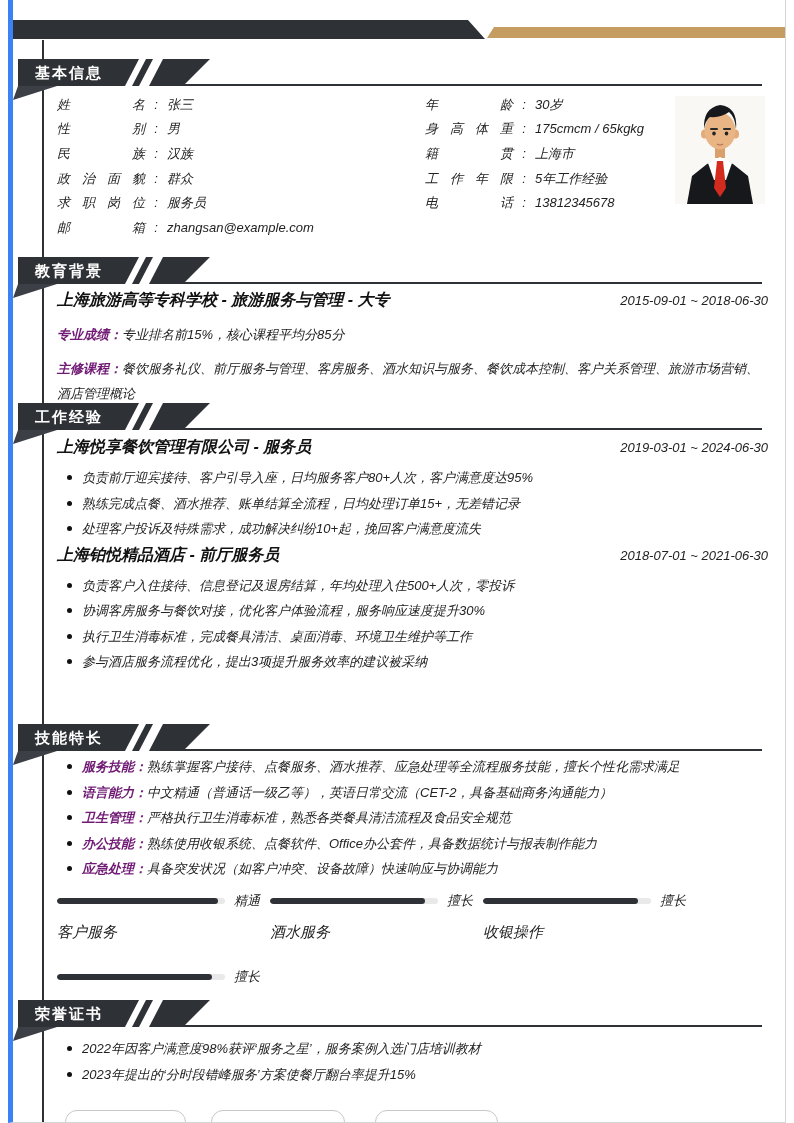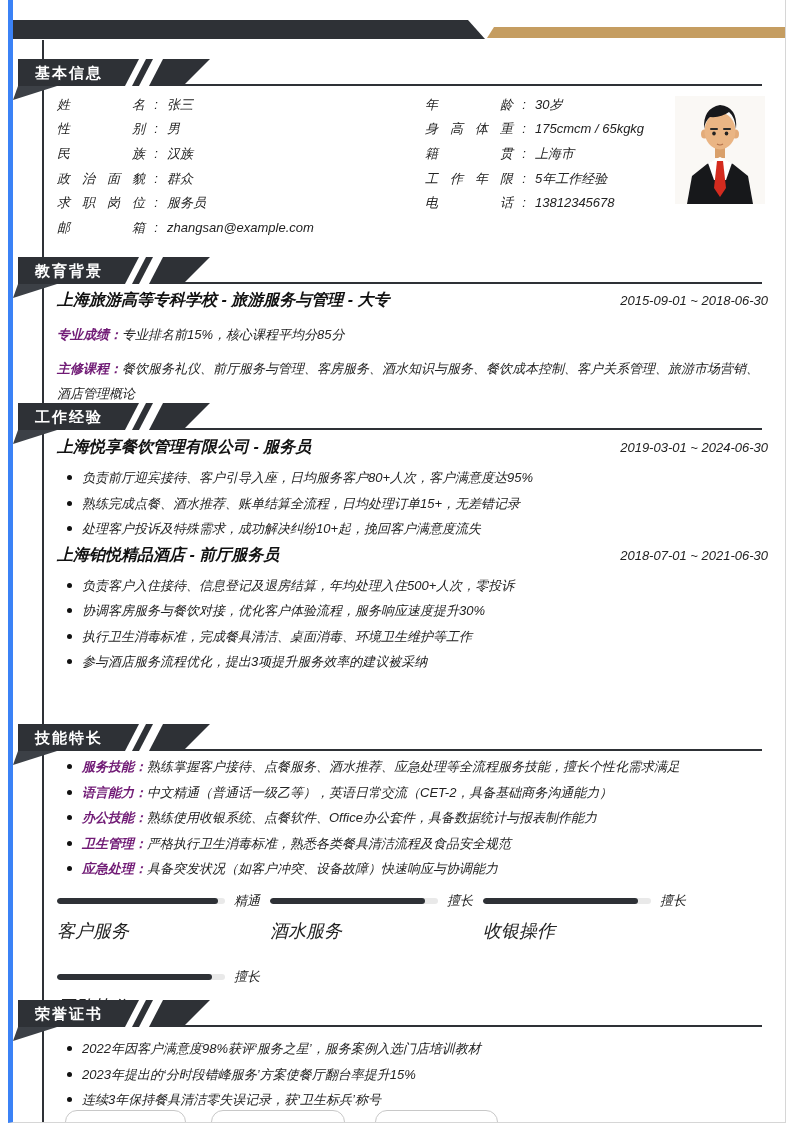--- a/index.html
+++ b/index.html
@@ -40,21 +40,21 @@
 
   
   .bars { margin-top:15px; }
   .bar-row { display:flex; }
   .bar-row + .bar-row { margin-top:28px; }
   .bar-cell { width:213px; }
   .bar-line { display:flex; align-items:center; }
   .track { width:168px; height:6px; background:#e9e9e9; border-radius:3px; overflow:hidden; }
   .fill { height:6px; background:#2e3136; border-radius:3px; }
   .level { margin-left:9px; font-size:13px; }
-  .bar-name { margin-top:14px; font-size:18px; }
+  .bar-name { margin-top:14px; font-size:15px; }
 
   .pill { position:absolute; top:1110px; height:28px; border:1px solid #c8c8c8;
           border-radius:12px; background:#fff; }
 </style>
 </head>
 <body>
 
 <div class="page">
 
   <svg class="topband">
@@ -211,22 +211,22 @@
     <polygon points="150,0 197,0 170,27 136,27" fill="#2e3136"></polygon>
     <polygon points="5,27 44,27 0,41" fill="#3c4046"></polygon>
     <text x="22" y="19" fill="#ffffff">技能特长</text>
   </svg>
   <div class="sec-line" style="top:749px"></div>
 
   <div class="content" style="top:758px">
     <ul class="blist">
       <li><span class="lbl">服务技能：</span><span>熟练掌握客户接待、点餐服务、酒水推荐、应急处理等全流程服务技能，擅长个性化需求满足</span></li>
       <li><span class="lbl">语言能力：</span><span>中文精通（普通话一级乙等），英语日常交流（CET-2，具备基础商务沟通能力）</span></li>
+      <li><span class="lbl">卫生管理：</span><span>严格执行卫生消毒标准，熟悉各类餐具清洁流程及食品安全规范</span></li>
       <li><span class="lbl">办公技能：</span><span>熟练使用收银系统、点餐软件、Office办公套件，具备数据统计与报表制作能力</span></li>
-      <li><span class="lbl">卫生管理：</span><span>严格执行卫生消毒标准，熟悉各类餐具清洁流程及食品安全规范</span></li>
       <li><span class="lbl">应急处理：</span><span>具备突发状况（如客户冲突、设备故障）快速响应与协调能力</span></li>
     </ul>
     <div class="bars">
       <div class="bar-row">
         <div class="bar-cell">
           <div class="bar-line">
               <div class="track">
                 <div class="fill" style="width: 96%;"></div>
               </div>
               <span class="level">精通</span>
@@ -272,21 +272,20 @@
     <polygon points="150,0 197,0 170,27 136,27" fill="#2e3136"></polygon>
     <polygon points="5,27 44,27 0,41" fill="#3c4046"></polygon>
     <text x="22" y="19" fill="#ffffff">荣誉证书</text>
   </svg>
   <div class="sec-line" style="top:1025px"></div>
 
   <div class="content" style="top:1040px">
     <ul class="blist">
       <li>2022年因客户满意度98%获评‘服务之星’，服务案例入选门店培训教材</li>
       <li>2023年提出的‘分时段错峰服务’方案使餐厅翻台率提升15%</li>
-      <li>连续3年保持餐具清洁零失误记录，获‘卫生标兵’称号</li>
     </ul>
   </div>
 
   <div class="pill" style="left:52px; width:121px"></div>
   <div class="pill" style="left:198px; width:134px"></div>
   <div class="pill" style="left:362px; width:123px"></div>
 
 </div>
 
 </body></html>

